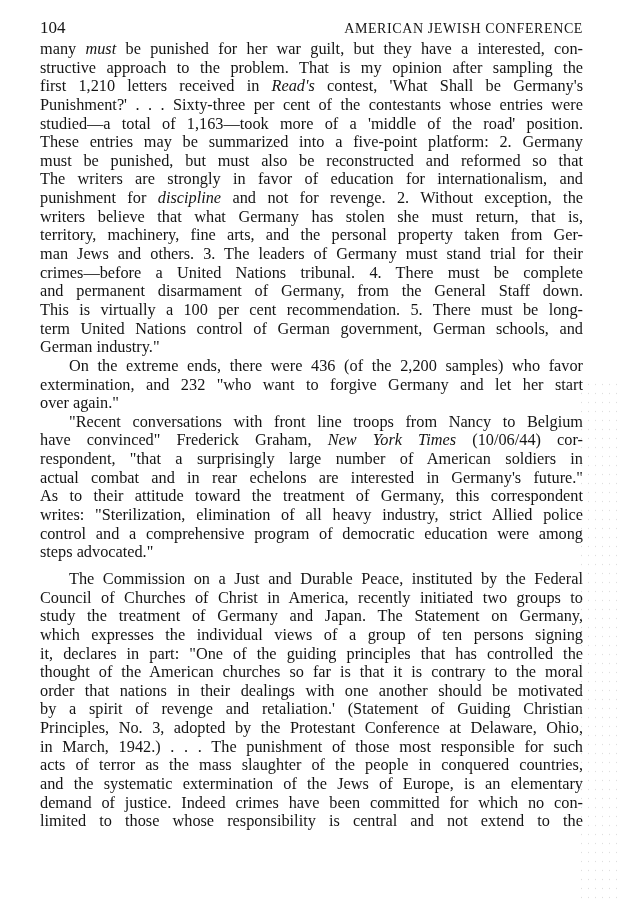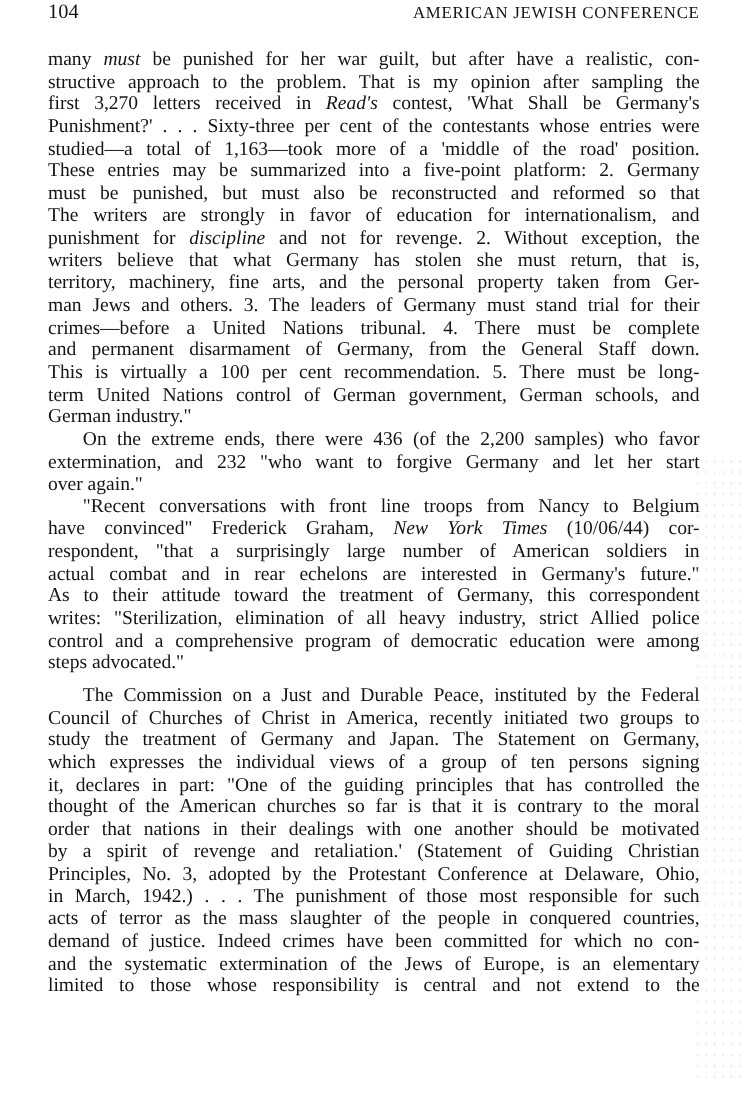--- a/index.html
+++ b/index.html
@@ -1,21 +1,21 @@
 <!DOCTYPE html>
 <html><head>
   <meta charset="utf-8">
   <style>
     html, body { margin: 0; padding: 0; }
     body {
       width: 618px; height: 919px; background: #ffffff; overflow: hidden;
       position: relative; font-family: "Liberation Serif", "DejaVu Serif", serif; color: #141414;
     }
     .header {
-      position: absolute; top: 0; left: 40px; width: 543px; height: 22px;
+      position: absolute; top: 18px; left: 40px; width: 543px; height: 22px;
       display: flex; justify-content: space-between; align-items: baseline;
     }
     .page-number { font-size: 17px; }
     .running-head { font-size: 14px; letter-spacing: 0.6px; }
     .body-text { position: absolute; top: 40px; left: 40px; width: 543px; }
     .line {
       font-size: 16.3px; line-height: 18.65px; height: 18.65px; white-space: nowrap;
       text-align: justify; text-align-last: justify; overflow: visible;
     }
     .line.last { text-align-last: left; }
@@ -29,23 +29,23 @@
 </head>
 <body>
 
 <div class="header">
   <span class="page-number">104</span>
   <span class="running-head">AMERICAN JEWISH CONFERENCE</span>
 </div>
 
 <div class="body-text" id="body-text">
     <div class="paragraph">
-      <div class="line"><span>many </span><em>must</em><span> be punished for her war guilt, but after have a realistic, con-</span></div>
+      <div class="line"><span>many </span><em>must</em><span> be punished for her war guilt, but they have a interested, con-</span></div>
       <div class="line"><span>structive approach to the problem. That is my opinion after sampling the</span></div>
-      <div class="line"><span>first 3,270 letters received in </span><em>Read's</em><span> contest, 'What Shall be Germany's</span></div>
+      <div class="line"><span>first 1,210 letters received in </span><em>Read's</em><span> contest, 'What Shall be Germany's</span></div>
       <div class="line"><span>Punishment?' . . . Sixty-three per cent of the contestants whose entries were</span></div>
       <div class="line"><span>studied—a total of 1,163—took more of a 'middle of the road' position.</span></div>
       <div class="line"><span>These entries may be summarized into a five-point platform: 2. Germany</span></div>
       <div class="line"><span>must be punished, but must also be reconstructed and reformed so that</span></div>
       <div class="line"><span>The writers are strongly in favor of education for internationalism, and</span></div>
       <div class="line"><span>punishment for </span><em>discipline</em><span> and not for revenge. 2. Without exception, the</span></div>
       <div class="line"><span>writers believe that what Germany has stolen she must return, that is,</span></div>
       <div class="line"><span>territory, machinery, fine arts, and the personal property taken from Ger-</span></div>
       <div class="line"><span>man Jews and others. 3. The leaders of Germany must stand trial for their</span></div>
       <div class="line"><span>crimes—before a United Nations tribunal. 4. There must be complete</span></div>
@@ -75,18 +75,18 @@
       <div class="line"><span>Council of Churches of Christ in America, recently initiated two groups to</span></div>
       <div class="line"><span>study the treatment of Germany and Japan. The Statement on Germany,</span></div>
       <div class="line"><span>which expresses the individual views of a group of ten persons signing</span></div>
       <div class="line"><span>it, declares in part: "One of the guiding principles that has controlled the</span></div>
       <div class="line"><span>thought of the American churches so far is that it is contrary to the moral</span></div>
       <div class="line"><span>order that nations in their dealings with one another should be motivated</span></div>
       <div class="line"><span>by a spirit of revenge and retaliation.' (Statement of Guiding Christian</span></div>
       <div class="line"><span>Principles, No. 3, adopted by the Protestant Conference at Delaware, Ohio,</span></div>
       <div class="line"><span>in March, 1942.) . . . The punishment of those most responsible for such</span></div>
       <div class="line"><span>acts of terror as the mass slaughter of the people in conquered countries,</span></div>
+      <div class="line"><span>and the systematic extermination of the Jews of Europe, is an elementary</span></div>
       <div class="line"><span>demand of justice. Indeed crimes have been committed for which no con-</span></div>
-      <div class="line"><span>and the systematic extermination of the Jews of Europe, is an elementary</span></div>
       <div class="line"><span>limited to those whose responsibility is central and not extend to the</span></div>
     </div>
   </div>
 <div class="speckle"></div>
 
 </body></html>

